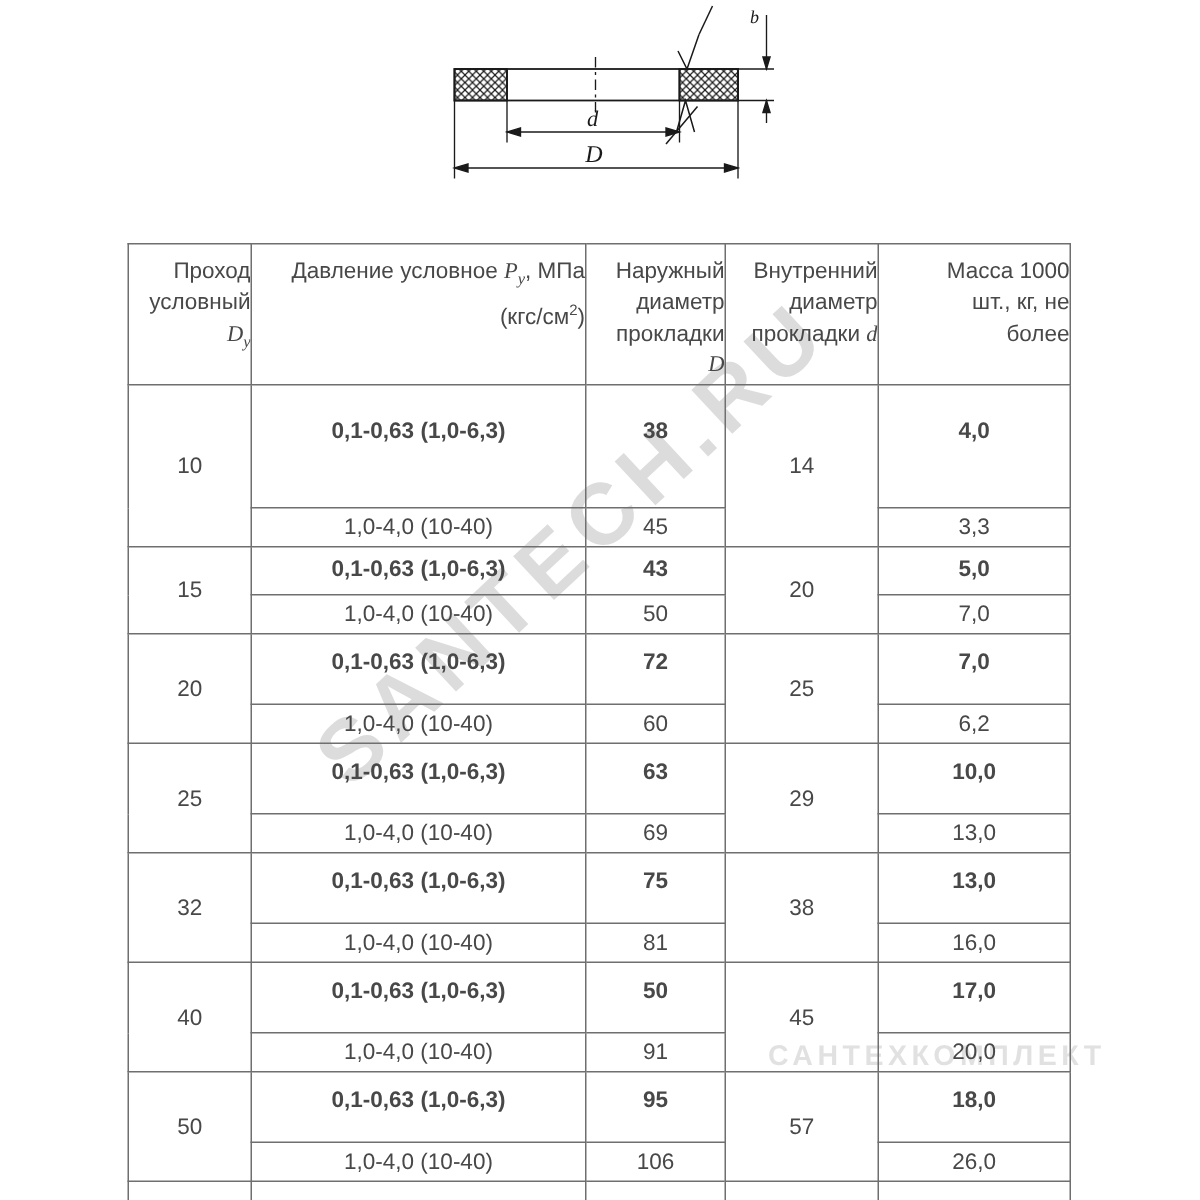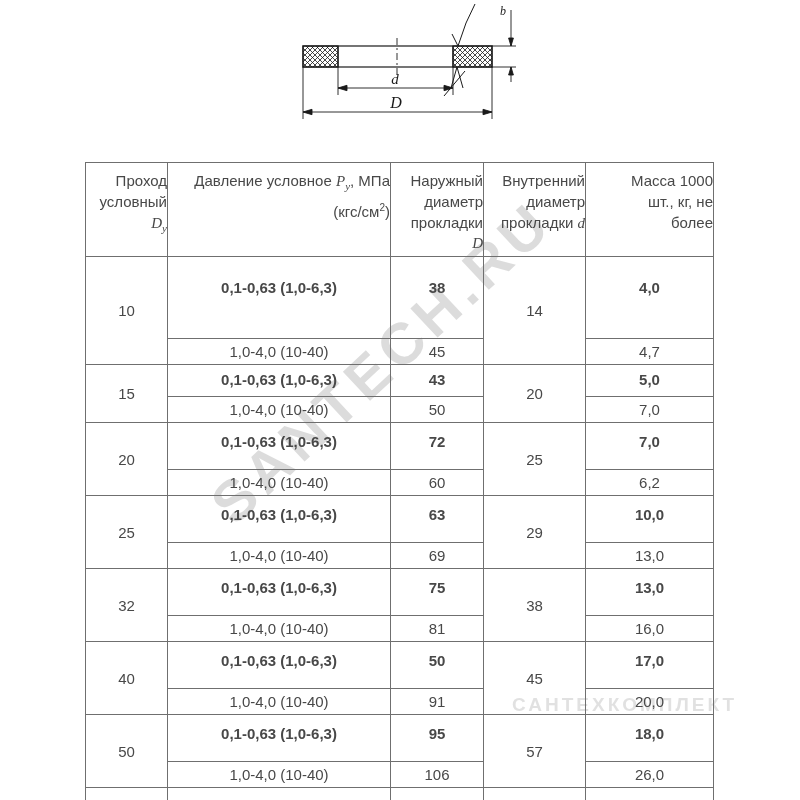--- a/index.html
+++ b/index.html
@@ -144,21 +144,21 @@
   <tr class="ra g0a">
     <td class="mid" rowspan="2">10</td>
     <td class="a">0,1-0,63 (1,0-6,3)</td>
     <td class="a">38</td>
     <td class="mid" rowspan="2">14</td>
     <td class="a">4,0</td>
   </tr>
   <tr class="rb">
     <td>1,0-4,0 (10-40)</td>
     <td>45</td>
-    <td>4,7</td>
+    <td>3,3</td>
   </tr>
 
   <tr class="ra g1a">
     <td class="mid" rowspan="2">15</td>
     <td class="a">0,1-0,63 (1,0-6,3)</td>
     <td class="a">43</td>
     <td class="mid" rowspan="2">20</td>
     <td class="a">5,0</td>
   </tr>
   <tr class="rb">

